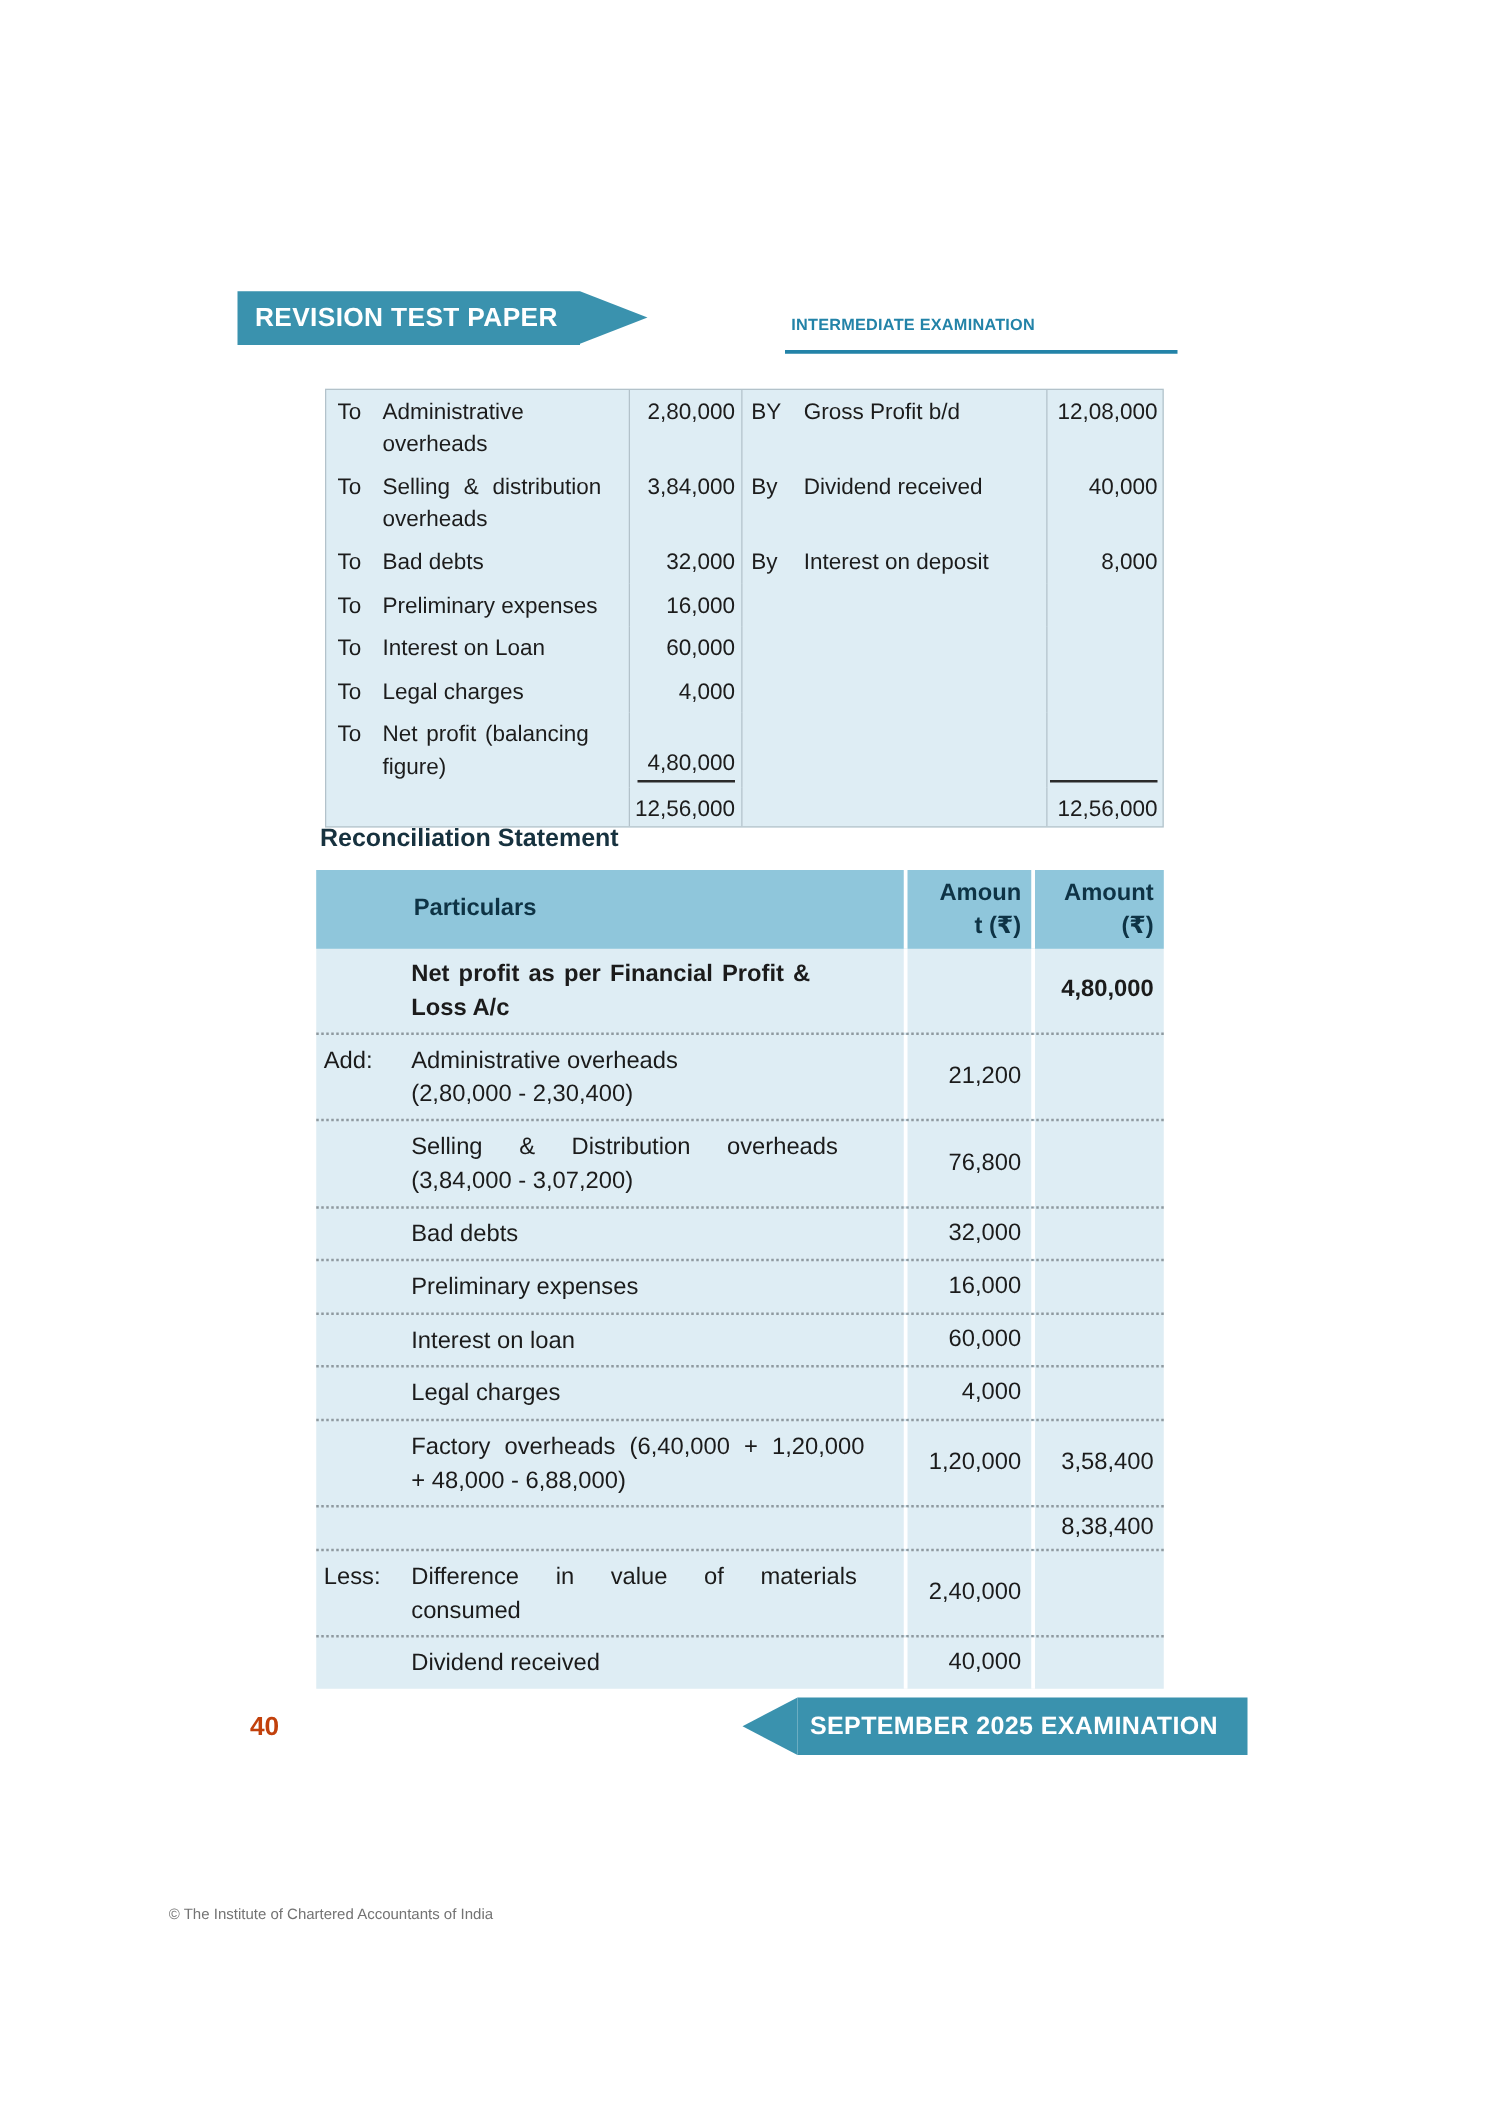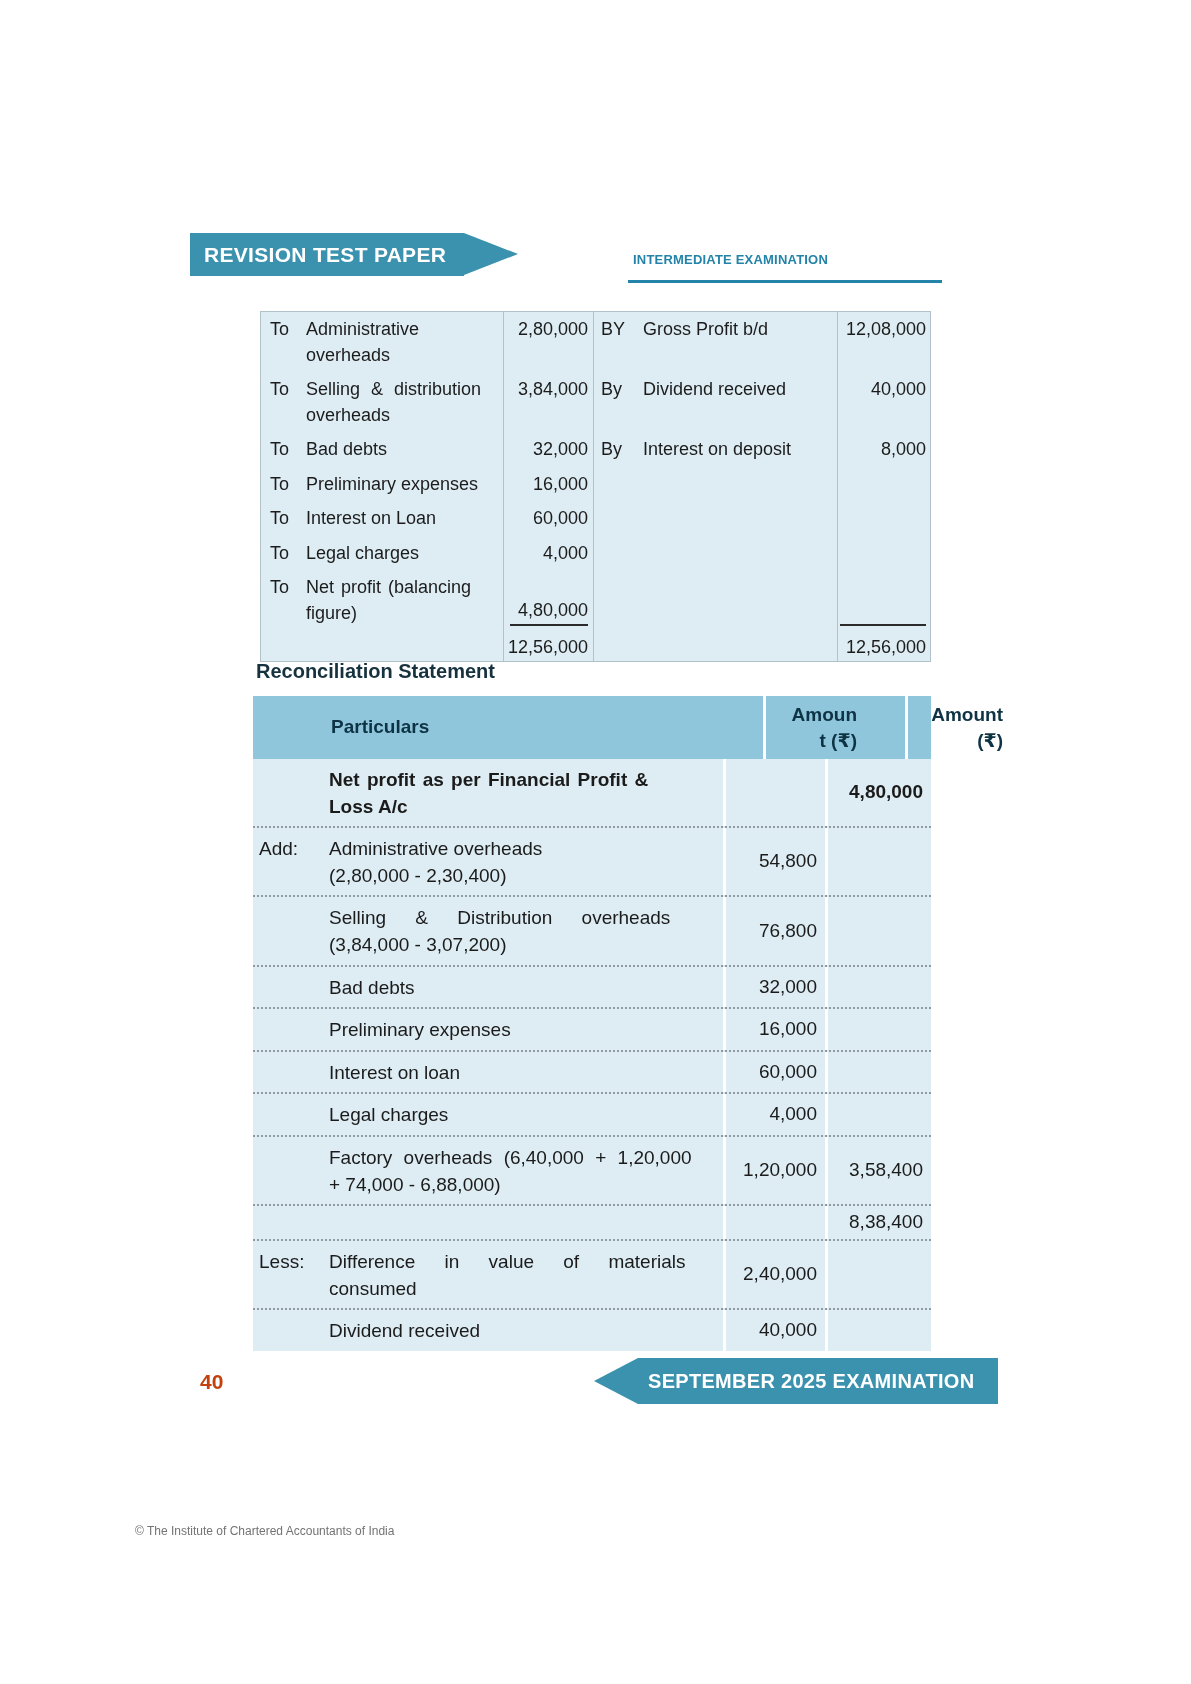--- a/index.html
+++ b/index.html
@@ -32,21 +32,21 @@
   .h60{min-height:60px}.h58{min-height:58px}.h32{min-height:32px}.h30{min-height:30px}
 
   
   .j1::first-line { word-spacing:2px; }
   .j2::first-line { word-spacing:6px; }
   .j4::first-line { word-spacing:24px; }
 
   
   .recon-title { position:absolute; left:256px; top:636px; font-size:20px; font-weight:700; color:#17323f; }
   .rt { position:absolute; left:253px; top:672px; width:678px; background:#DEEDF4; font-size:19px; color:#1b1b1b; line-height:1.4; }
-  .rt-head { display:grid; grid-template-columns:470px 102px 106px; background:#8FC6DB; min-height:63px;gap:40px; }
+  .rt-head { display:grid; grid-template-columns:470px 102px 106px; background:#8FC6DB; min-height:63px; }
   .rth { font-weight:700; color:#0e3345; font-size:19px; }
   .rth-p { display:flex; align-items:center; padding-left:78px; }
   .rth-a { display:flex; align-items:center; justify-content:flex-end; text-align:right;
            padding-right:8px; white-space:pre-line; border-left:3px solid #ffffff; line-height:1.35; }
   .rt-row { display:grid; grid-template-columns:68px 402px 102px 106px; }
   .rt-row + .rt-row { border-top:2px dotted #8f999f; }
   .rtc-side { padding:8px 0 0 6px; }
   .rtc-p { padding:8px 8px 6px 8px; white-space:pre-line; }
   .rtc-a { display:flex; align-items:center; justify-content:flex-end; padding-right:8px; border-left:3px solid #ffffff; }
   .bold { font-weight:700; }
@@ -162,21 +162,21 @@
       <div class="rtc-side"></div>
       <div class="rtc-p bold j1">Net profit as per Financial Profit &amp;
 Loss A/c</div>
       <div class="rtc-a"></div>
       <div class="rtc-a bold">4,80,000</div>
     </div>
     <div class="rt-row h66">
       <div class="rtc-side">Add:</div>
       <div class="rtc-p">Administrative overheads
 (2,80,000 - 2,30,400)</div>
-      <div class="rtc-a">54,800</div>
+      <div class="rtc-a">21,200</div>
       <div class="rtc-a"></div>
     </div>
     <div class="rt-row h66">
       <div class="rtc-side"></div>
       <div class="rtc-p j4">Selling &amp; Distribution overheads
 (3,84,000 - 3,07,200)</div>
       <div class="rtc-a">76,800</div>
       <div class="rtc-a"></div>
     </div>
     <div class="rt-row h35">
@@ -199,21 +199,21 @@
     </div>
     <div class="rt-row h35">
       <div class="rtc-side"></div>
       <div class="rtc-p">Legal charges</div>
       <div class="rtc-a">4,000</div>
       <div class="rtc-a"></div>
     </div>
     <div class="rt-row h65">
       <div class="rtc-side"></div>
       <div class="rtc-p j2">Factory overheads (6,40,000 + 1,20,000
-+ 74,000 - 6,88,000)</div>
++ 48,000 - 6,88,000)</div>
       <div class="rtc-a">1,20,000</div>
       <div class="rtc-a">3,58,400</div>
     </div>
     <div class="rt-row h35">
       <div class="rtc-side"></div>
       <div class="rtc-p"></div>
       <div class="rtc-a"></div>
       <div class="rtc-a">8,38,400</div>
     </div>
     <div class="rt-row h64">

